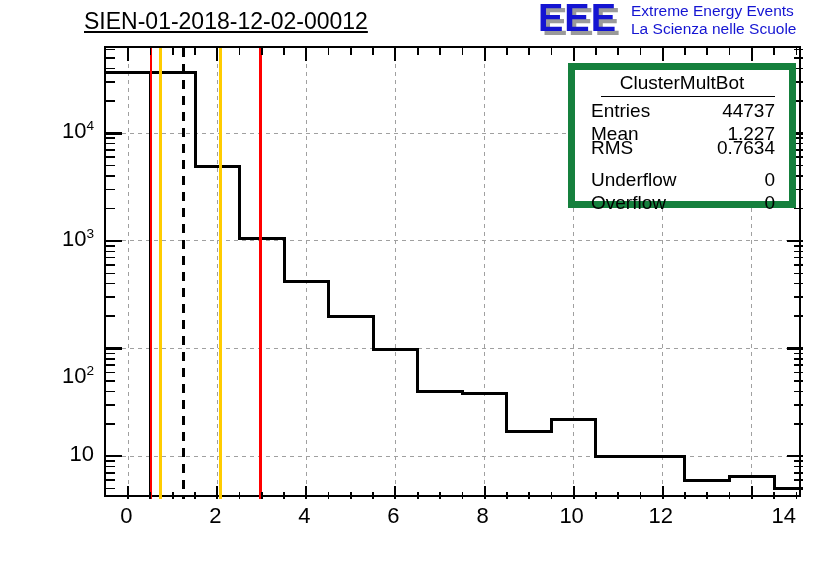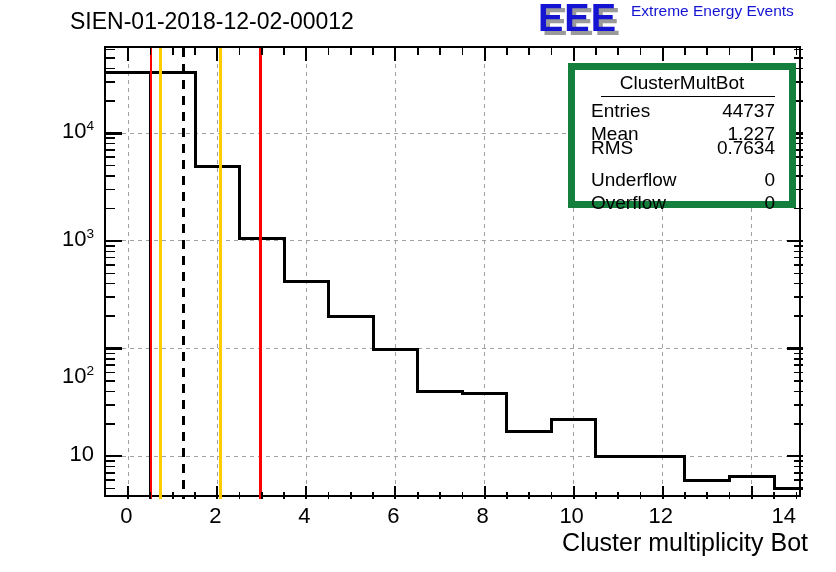--- a/index.html
+++ b/index.html
@@ -18,26 +18,27 @@
     position: absolute;
     left: 0; top: 0;
     width: 836px;
     height: 572px;
     background: #ffffff;
   }
 
   
   #plot-title {
     position: absolute;
-    left: 70px;
+    left: 84px;
     top: 8px;
     font-size: 23px;
     color: #000000;
     letter-spacing: 0px;
     white-space: nowrap;
+    text-decoration: underline;
   }
 
   
   #eee-logo {
     position: absolute;
     left: 535px;
     top: 2px;
     width: 300px;
     height: 40px;
   }
@@ -174,20 +175,21 @@
 
 <div id="root">
 
   <div id="plot-title">SIEN-01-2018-12-02-00012</div>
 
   <div id="eee-logo">
     <div class="eee-letters-shadow">EEE</div>
     <div class="eee-letters">EEE</div>
     <div class="eee-text">
       <div>Extreme Energy Events</div>
+      <div>La Scienza nelle Scuole</div>
     </div>
   </div>
 
   <div id="frame">
     <div id="grid-layer">
         <svg width="697" height="451" viewBox="0 0 697 451" style="position: absolute; left: 0px; top: 0px;">
           <line x1="0" y1="408.1702297482906" x2="697" y2="408.1702297482906" stroke="#a0a0a0" stroke-width="1" stroke-dasharray="4,4" shape-rendering="crispEdges"></line>
           <line x1="0" y1="300.54151858995215" x2="697" y2="300.54151858995215" stroke="#a0a0a0" stroke-width="1" stroke-dasharray="4,4" shape-rendering="crispEdges"></line>
           <line x1="0" y1="192.91280743161371" x2="697" y2="192.91280743161371" stroke="#a0a0a0" stroke-width="1" stroke-dasharray="4,4" shape-rendering="crispEdges"></line>
           <line x1="0" y1="85.28409627327528" x2="697" y2="85.28409627327528" stroke="#a0a0a0" stroke-width="1" stroke-dasharray="4,4" shape-rendering="crispEdges"></line>
@@ -368,21 +370,20 @@
       <div class="xlabel" style="left: 126.268px; top: 503px;">0</div>
       <div class="xlabel" style="left: 215.342px; top: 503px;">2</div>
       <div class="xlabel" style="left: 304.415px; top: 503px;">4</div>
       <div class="xlabel" style="left: 393.489px; top: 503px;">6</div>
       <div class="xlabel" style="left: 482.562px; top: 503px;">8</div>
       <div class="xlabel" style="left: 571.636px; top: 503px;">10</div>
       <div class="xlabel" style="left: 660.709px; top: 503px;">12</div>
       <div class="xlabel" style="left: 749.783px; top: 503px; margin-left: 34px;">14</div>
     </div>
 
-  <div id="xaxis-title">Cluster multiplicity Bot</div>
 
   <div id="stats-box">
     <div id="stats-title">ClusterMultBot</div>
     <div id="stats-underline"></div>
   <div class="stat-row" style="top: 29px; text-align: center;">
         <span class="k">Entries</span>
         <span class="v">44737</span>
       </div>
       <div class="stat-row" style="top: 52px;">
         <span class="k">Mean</span>

